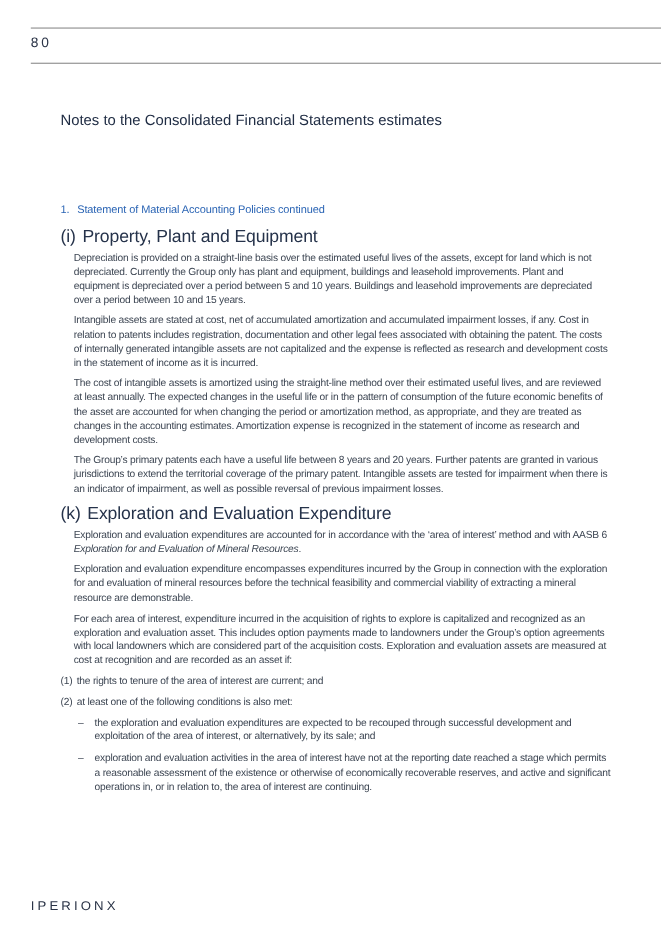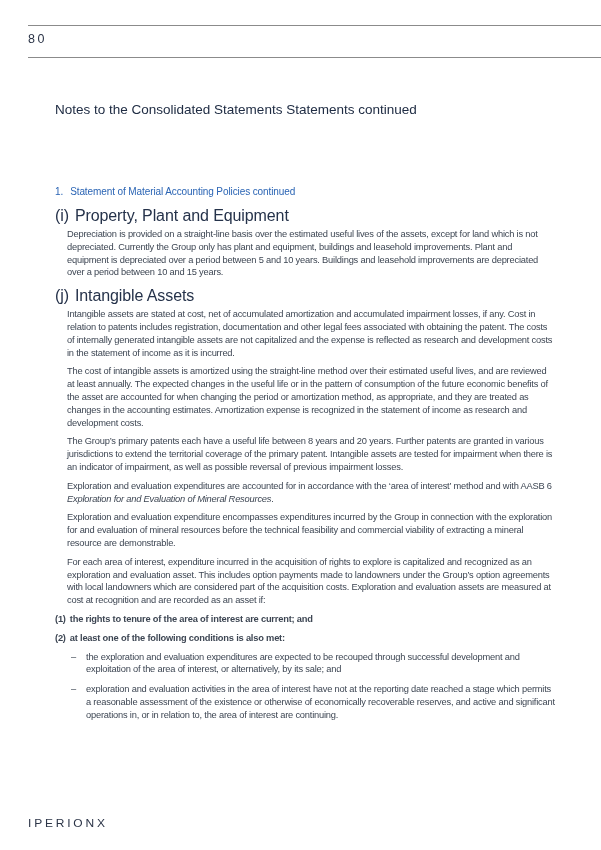--- a/index.html
+++ b/index.html
@@ -49,21 +49,21 @@
     margin: 10px 0 6px 0;
     font-size: 16px; line-height: 13px; font-weight: 500;
     color: #25324a; letter-spacing: -0.1px;
   }
   .subhead .sub-id { margin-right: 6px; }
   .content p { margin: 0 0 6px 12px; }
   .content em { font-style: italic; }
 
   .cond {
     margin: 0 0 6px 0;
-    padding-left: 17px; text-indent: -17px; font-weight: bold;
+    padding-left: 17px; text-indent: -17px;
   }
   .cond .marker { margin-right: 4px; }
 
   .bullet {
     display: flex; margin: 2px 0 7px 16px;
   }
   .bullet .dash { flex: none; width: 15px; }
   .bullet .text { flex: 1; }
 
   
@@ -76,34 +76,34 @@
 </style>
 </head>
 <body>
 
 <div class="page">
 
   <div class="rule rule-top"></div>
   <div class="page-number">80</div>
   <div class="rule rule-bottom"></div>
 
-  <h1 class="doc-title">Notes to the Consolidated Statements Statements continued</h1>
+  <h1 class="doc-title">Notes to the Consolidated Financial Statements estimates</h1>
 
   <div class="content">
 
     <h2 class="section-heading"><span class="sec-num">1.</span><span>Statement of Material Accounting Policies continued</span></h2>
 
     <h3 class="subhead"><span class="sub-id">(i)</span><span>Property, Plant and Equipment</span></h3>
     <p>Depreciation is provided on a straight-line basis over the estimated useful lives of the assets, except for land which is not depreciated. Currently the Group only has plant and equipment, buildings and leasehold improvements. Plant and equipment is depreciated over a period between 5 and 10 years. Buildings and leasehold improvements are depreciated over a period between 10 and 15 years.</p>
 
-    <h3 class="subhead"><span class="sub-id">(j)</span><span>Intangible Assets</span></h3>
     <p>Intangible assets are stated at cost, net of accumulated amortization and accumulated impairment losses, if any. Cost in relation to patents includes registration, documentation and other legal fees associated with obtaining the patent. The costs of internally generated intangible assets are not capitalized and the expense is reflected as research and development costs in the statement of income as it is incurred.</p>
     <p>The cost of intangible assets is amortized using the straight-line method over their estimated useful lives, and are reviewed at least annually. The expected changes in the useful life or in the pattern of consumption of the future economic benefits of the asset are accounted for when changing the period or amortization method, as appropriate, and they are treated as changes in the accounting estimates. Amortization expense is recognized in the statement of income as research and development costs.</p>
     <p>The Group’s primary patents each have a useful life between 8 years and 20 years. Further patents are granted in various jurisdictions to extend the territorial coverage of the primary patent. Intangible assets are tested for impairment when there is an indicator of impairment, as well as possible reversal of previous impairment losses.</p>
 
+    <h3 class="subhead"><span class="sub-id">(k)</span><span>Exploration and Evaluation Expenditure</span></h3>
     <p><span>Exploration and evaluation expenditures are accounted for in accordance with the ‘area of interest’ method and with AASB 6 </span><em>Exploration for and Evaluation of Mineral Resources</em><span>.</span></p>
     <p>Exploration and evaluation expenditure encompasses expenditures incurred by the Group in connection with the exploration for and evaluation of mineral resources before the technical feasibility and commercial viability of extracting a mineral resource are demonstrable.</p>
     <p>For each area of interest, expenditure incurred in the acquisition of rights to explore is capitalized and recognized as an exploration and evaluation asset. This includes option payments made to landowners under the Group’s option agreements with local landowners which are considered part of the acquisition costs. Exploration and evaluation assets are measured at cost at recognition and are recorded as an asset if:</p>
 
     <div class="cond"><span class="marker">(1)</span><span>the rights to tenure of the area of interest are current; and</span></div>
     <div class="cond"><span class="marker">(2)</span><span>at least one of the following conditions is also met:</span></div>
 
     <div class="bullet">
         <span class="dash">–</span>
         <span class="text">the exploration and evaluation expenditures are expected to be recouped through successful development and exploitation of the area of interest, or alternatively, by its sale; and</span>

